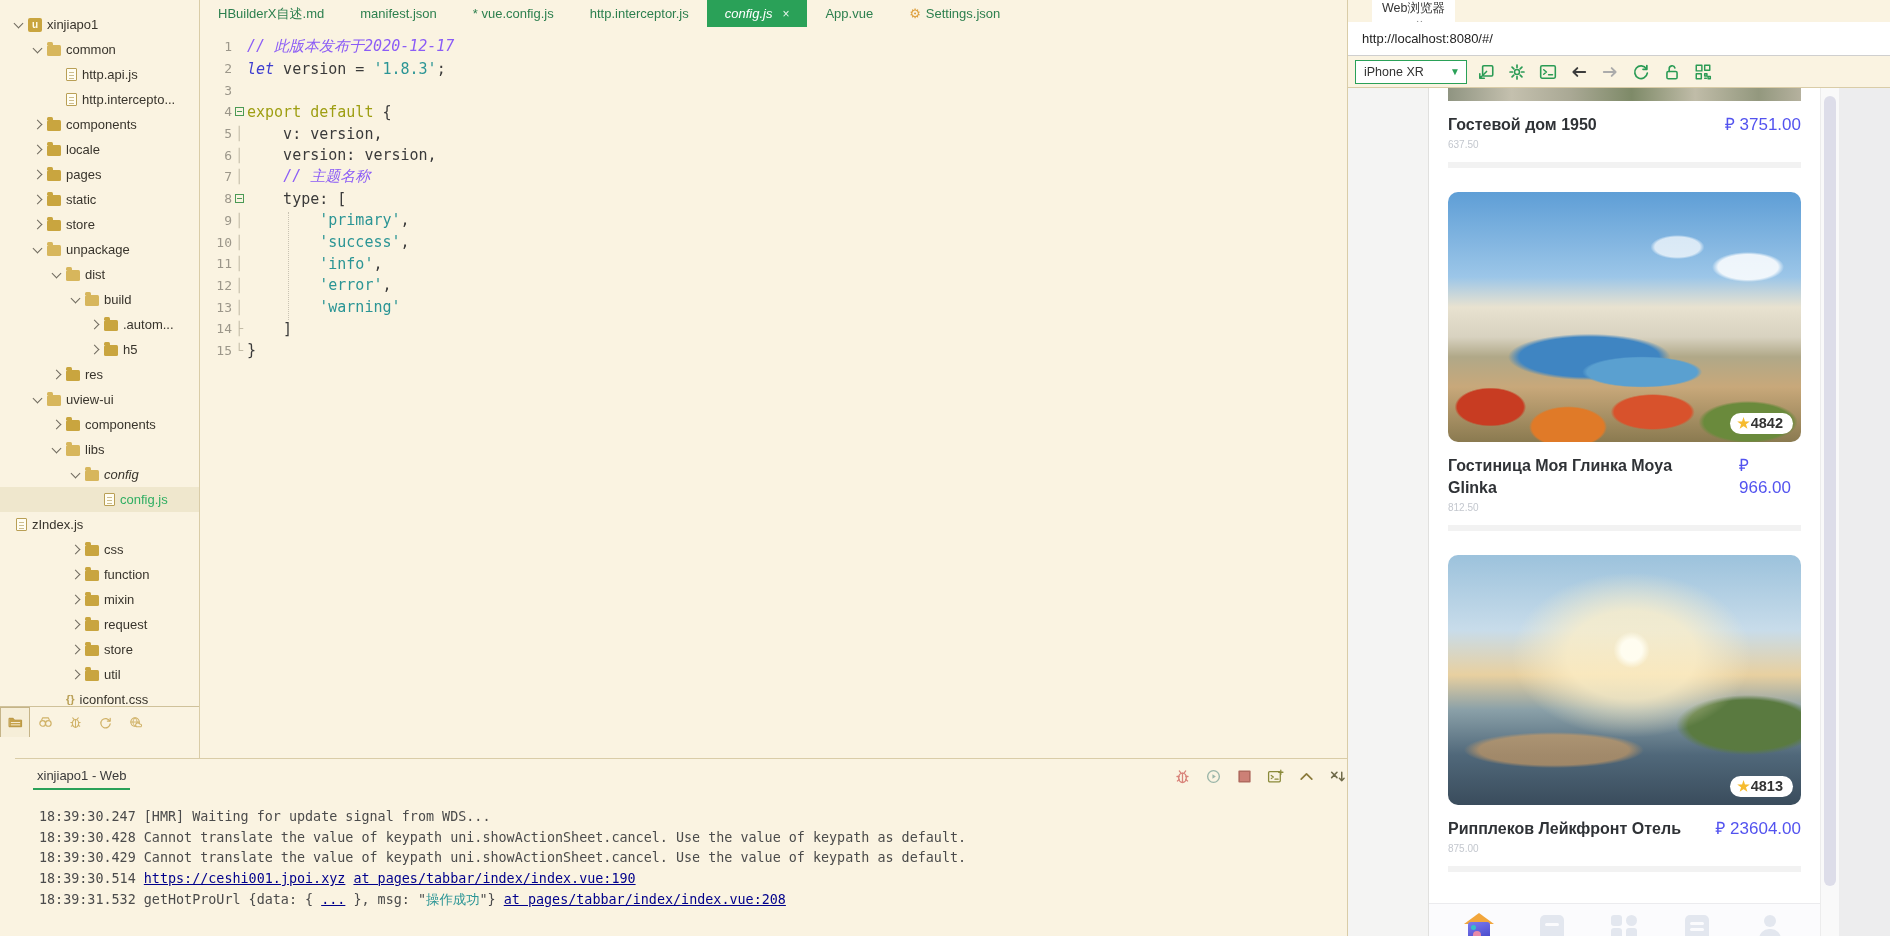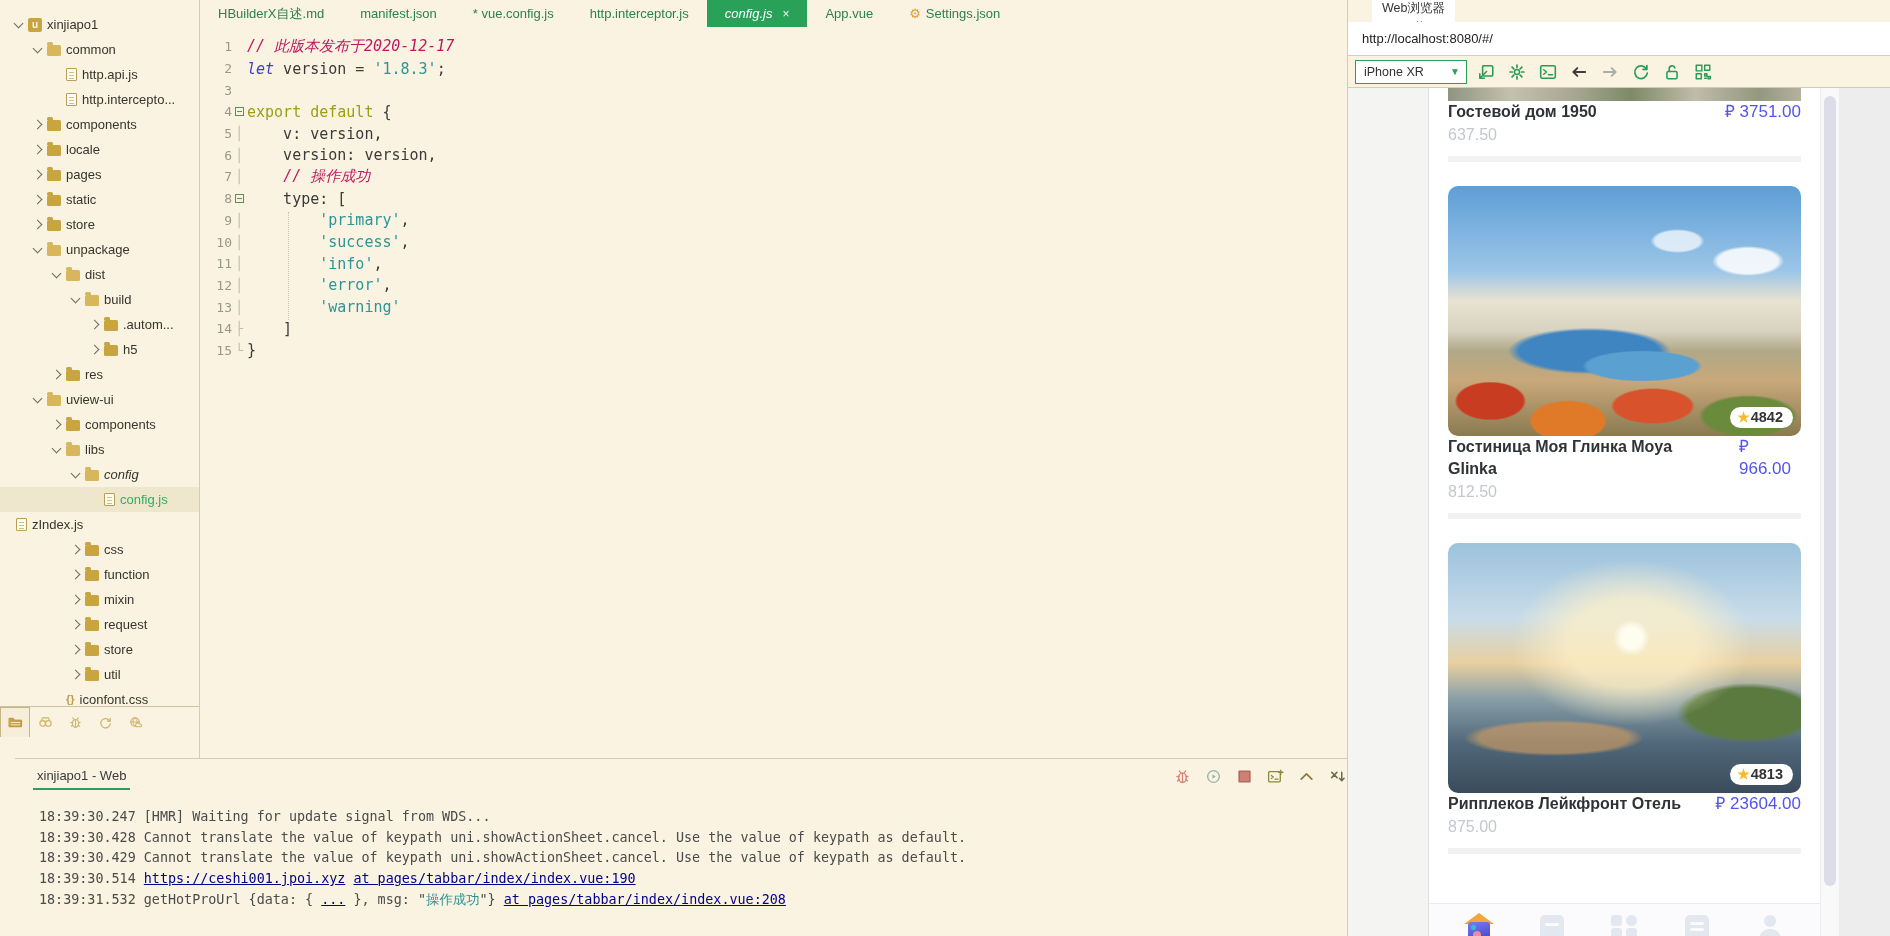--- a/index.html
+++ b/index.html
@@ -46,21 +46,21 @@
   .etab .tclose { margin-left:10px; font-style:normal; font-size:12px; color:#eaf6ee; }
   .etab .tgear { color:#dd9f3d; margin-right:5px; font-size:13px; }
   .code { position:relative; padding-top:9px; font-family:"DejaVu Sans Mono", monospace; font-size:15px; }
   .cl { height:21.7px; display:flex; align-items:center; white-space:pre; }
   .ln { width:32px; text-align:right; color:#9c978a; font-size:13px; flex:none; }
   .gut { width:15px; text-align:center; color:#c2bba6; font-size:13px; flex:none;
          font-family:"DejaVu Sans Mono", monospace; }
   .foldbox { display:inline-block; width:9px; height:9px; border:1px solid #4a9a55; position:relative; }
   .foldbox::after { content:""; position:absolute; left:1px; right:1px; top:3px; border-top:1px solid #4a9a55; }
   .ct { color:#3a3a3a; }
-  .cm { color:#be185d; font-style:italic; }
+  .cm { color:#8b5cf6; font-style:italic; }
   .kw { color:#3d3dd0; font-style:italic; }
   .ex { color:#9e9e12; }
   .str { color:#2b9595; }
   .indent-guide { position:absolute; left:88px; top:185px; height:108px; border-left:1px dotted #c9c3b3; }
 
   
   .console { position:absolute; left:15px; top:758px; width:1347px; height:178px;
              border-top:1px solid #d9cca7; background:#faf3e1; }
   .c-header { position:relative; height:36px; }
   .c-tab { display:inline-block; margin-left:18px; padding:9px 4px 5px; font-size:13px; color:#3a3a3a;
@@ -93,25 +93,25 @@
   .phone { position:absolute; left:81px; top:0; width:391px; height:100%; background:#fff; overflow:hidden;
            box-shadow:2px 0 4px rgba(0,0,0,.08); }
   .b-scroll { position:absolute; left:472px; top:0; width:19px; height:100%; background:#f9f9f9;
            border-left:1px solid #ececec; }
   .b-thumb { position:absolute; left:3px; right:3px; top:8px; height:790px; background:#dddde9; border-radius:6px; }
 
   
   .c1-img { height:13px; margin:0 19px;
       background:linear-gradient(90deg,#8f9481 0%,#c4c0ae 18%,#a9a894 35%,#7e8a68 52%,#c0bca8 70%,#93987e 88%,#b5b19e 100%); }
   .card-body { padding:0 19px; }
-  .trowp { display:flex; justify-content:space-between; }
+  .trowp { display:flex; justify-content:space-between; margin-top:13px; }
   .ttl { font-size:16px; font-weight:bold; color:#2f3236; line-height:1.35; max-width:248px; }
   .price { font-size:17px; font-weight:normal; color:#5353ef; line-height:1.3; flex:none; }
   .price.wrap { width:62px; }
-  .old { color:#c3c7ce; font-size:16px; margin-top:3px; }
+  .old { color:#c3c7ce; font-size:10px; margin-top:3px; }
   .gap { height:6px; background:#f2f2f2; margin-top:12px; }
   .cimg { height:250px; margin:24px 19px 0; border-radius:10px; position:relative; }
   .img-resort { background:
       radial-gradient(55px 30px at 12% 86%, #c83c22 0 60%, transparent 65%),
       radial-gradient(60px 32px at 34% 94%, #e07a28 0 60%, transparent 65%),
       radial-gradient(70px 30px at 58% 88%, #d8522c 0 55%, transparent 60%),
       radial-gradient(80px 34px at 85% 92%, #6a8a3c 0 55%, transparent 62%),
       radial-gradient(100px 26px at 55% 72%, #5aa0d0 0 55%, transparent 60%),
       radial-gradient(140px 40px at 40% 66%, #3f85c2 0 50%, transparent 58%),
       radial-gradient(60px 25px at 85% 30%, rgba(255,255,255,.85) 0 50%, transparent 60%),
@@ -371,21 +371,21 @@
         </div>
       </div>
     <div class="code" id="code">
       <div class="indent-guide"></div>
     <div class="cl"><span class="ln">1</span><span class="gut"></span><span class="ct"><span class="cm">// 此版本发布于2020-12-17</span></span></div>
         <div class="cl"><span class="ln">2</span><span class="gut"></span><span class="ct"><span class="kw">let</span><span class="pl"> version = </span><span class="str">'1.8.3'</span><span class="pl">;</span></span></div>
         <div class="cl"><span class="ln">3</span><span class="gut"></span><span class="ct"></span></div>
         <div class="cl"><span class="ln">4</span><span class="gut"><span class="foldbox"></span></span><span class="ct"><span class="ex">export default</span><span class="pl"> {</span></span></div>
         <div class="cl"><span class="ln">5</span><span class="gut">│</span><span class="ct"><span class="pl">    v: version,</span></span></div>
         <div class="cl"><span class="ln">6</span><span class="gut">│</span><span class="ct"><span class="pl">    version: version,</span></span></div>
-        <div class="cl"><span class="ln">7</span><span class="gut">│</span><span class="ct"><span class="pl">    </span><span class="cm">// 操作成功</span></span></div>
+        <div class="cl"><span class="ln">7</span><span class="gut">│</span><span class="ct"><span class="pl">    </span><span class="cm">// 主题名称</span></span></div>
         <div class="cl"><span class="ln">8</span><span class="gut"><span class="foldbox"></span></span><span class="ct"><span class="pl">    type: [</span></span></div>
         <div class="cl"><span class="ln">9</span><span class="gut">│</span><span class="ct"><span class="pl">        </span><span class="str">'primary'</span><span class="pl">,</span></span></div>
         <div class="cl"><span class="ln">10</span><span class="gut">│</span><span class="ct"><span class="pl">        </span><span class="str">'success'</span><span class="pl">,</span></span></div>
         <div class="cl"><span class="ln">11</span><span class="gut">│</span><span class="ct"><span class="pl">        </span><span class="str">'info'</span><span class="pl">,</span></span></div>
         <div class="cl"><span class="ln">12</span><span class="gut">│</span><span class="ct"><span class="pl">        </span><span class="str">'error'</span><span class="pl">,</span></span></div>
         <div class="cl"><span class="ln">13</span><span class="gut">│</span><span class="ct"><span class="pl">        </span><span class="str">'warning'</span></span></div>
         <div class="cl"><span class="ln">14</span><span class="gut">├</span><span class="ct"><span class="pl">    ]</span></span></div>
         <div class="cl"><span class="ln">15</span><span class="gut">└</span><span class="ct"><span class="pl">}</span></span></div>
       </div>
   </main>

